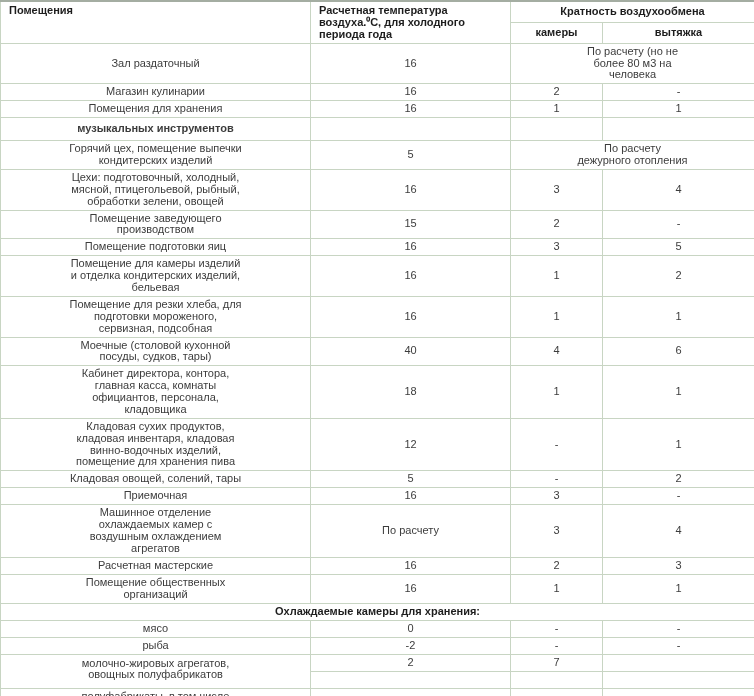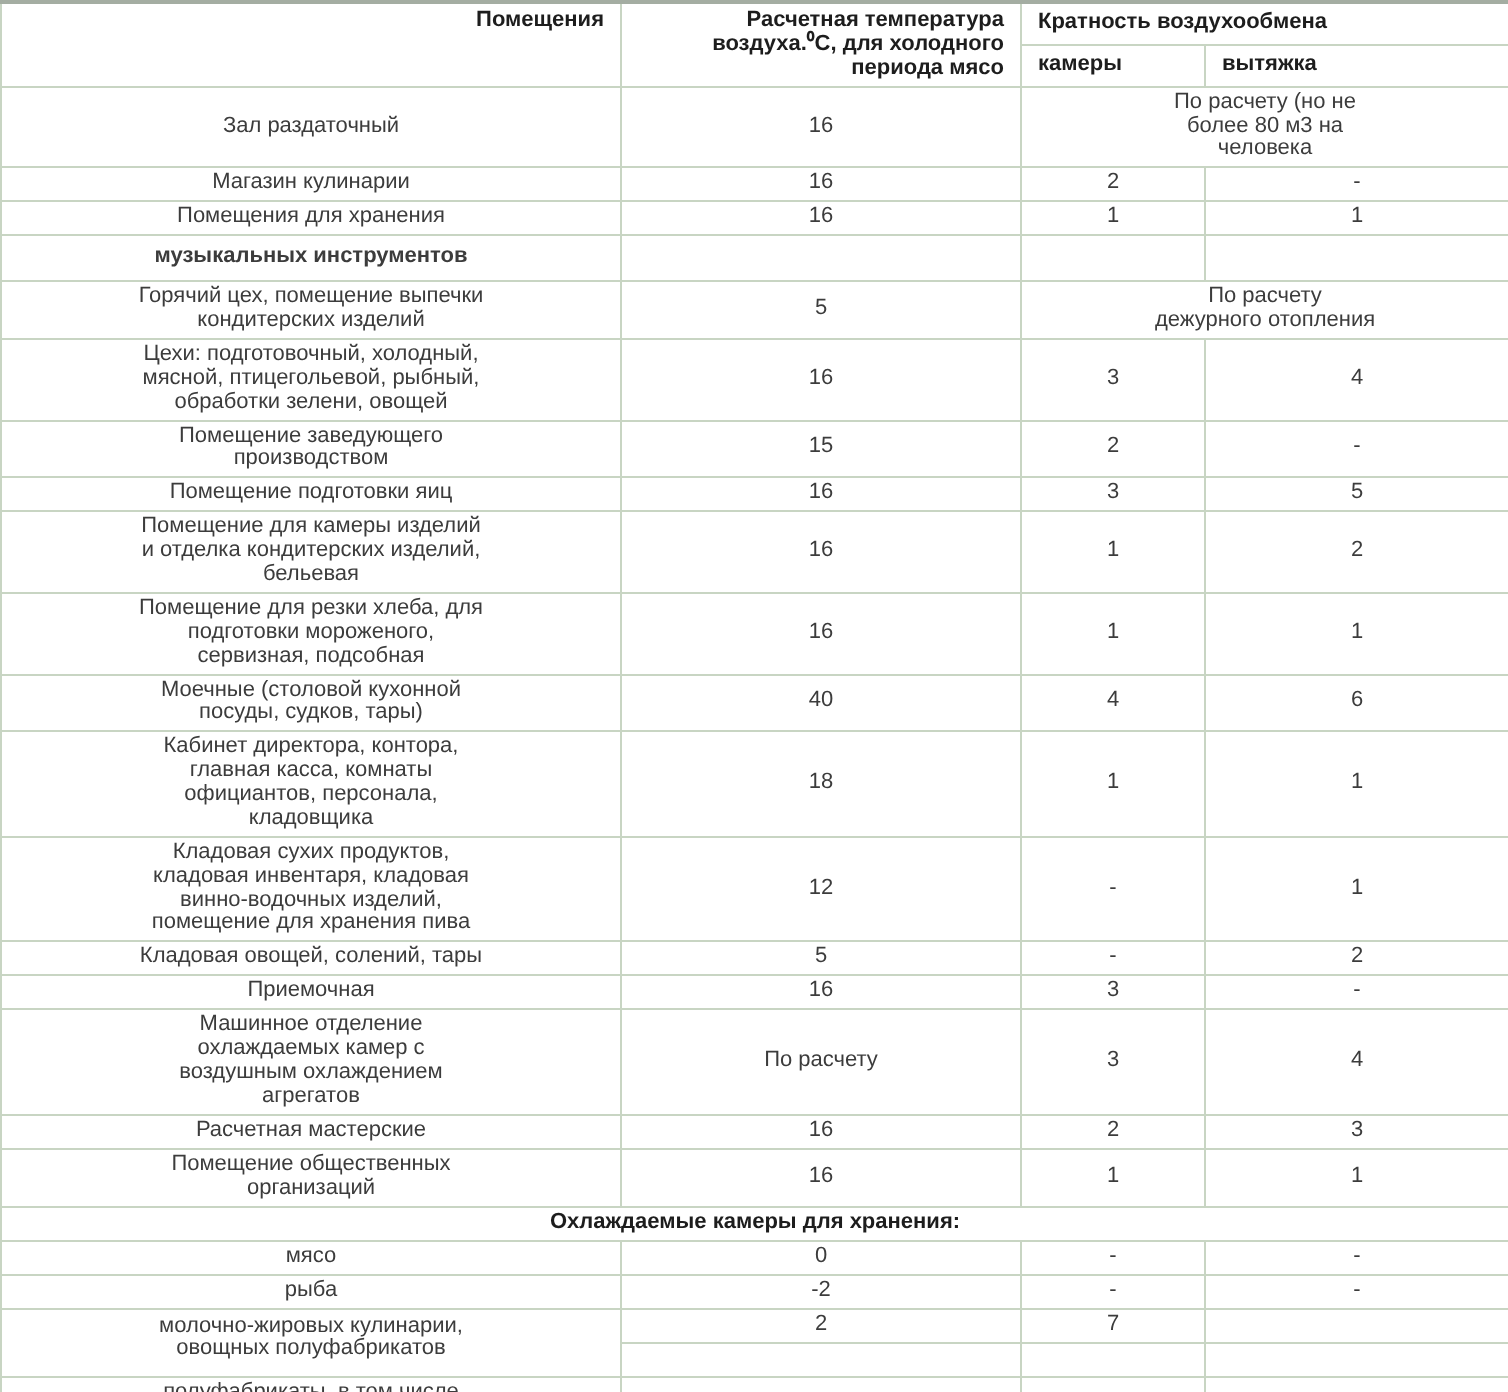--- a/index.html
+++ b/index.html
@@ -25,25 +25,25 @@
     border: 1px solid #c8d5c3;
     font-size: 11px;
     line-height: 1.08;
     padding: 2px 8px;
     vertical-align: middle;
     overflow: hidden;
   }
   thead th {
     font-weight: bold;
     color: #1d1d1d;
-    text-align: right;
+    text-align: left;
     vertical-align: top;
     padding-top: 3px;
   }
-  thead th.center { text-align: left; vertical-align: middle; }
+  thead th.center { text-align: center; vertical-align: middle; }
   tbody tr { height: 17px; }
   td.room {
     text-align: center;
     white-space: pre-line;
   }
   td.num, td.merged {
     text-align: center;
     white-space: pre-line;
   }
   td.pair-room { vertical-align: top; padding-top: 3px; }
@@ -61,21 +61,21 @@
 <table>
   <colgroup>
     <col class="c1">
       <col class="c2">
       <col class="c3">
       <col class="c4">
   </colgroup>
   <thead>
     <tr>
       <th rowspan="2">Помещения</th>
-      <th rowspan="2">Расчетная температура воздуха.⁰С, для холодного периода мясо</th>
+      <th rowspan="2">Расчетная температура воздуха.⁰С, для холодного периода года</th>
       <th colspan="2" class="center">Кратность воздухообмена</th>
     </tr>
     <tr>
       <th class="center">камеры</th>
       <th class="center">вытяжка</th>
     </tr>
   </thead>
   <tbody id="table-body">
       <tr>
         <td class="room">Зал раздаточный</td>
@@ -214,21 +214,21 @@
         <td class="num">-</td>
         <td class="num">-</td>
       </tr>
       <tr>
         <td class="room">рыба</td>
         <td class="num">-2</td>
         <td class="num">-</td>
         <td class="num">-</td>
       </tr>
       <tr>
-        <td class="room pair-room" rowspan="2">молочно-жировых кулинарии,
+        <td class="room pair-room" rowspan="2">молочно-жировых агрегатов,
 овощных полуфабрикатов</td>
         <td class="num">2</td>
         <td class="num">7</td>
         <td class="num"></td>
       </tr>
       <tr>
         <td class="num"></td>
         <td class="num"></td>
         <td class="num"></td>
       </tr>

